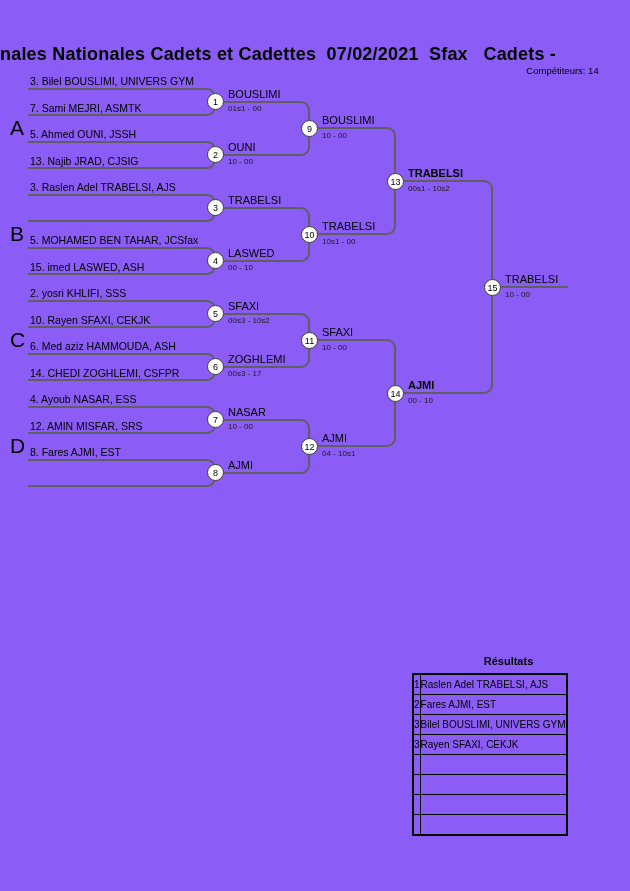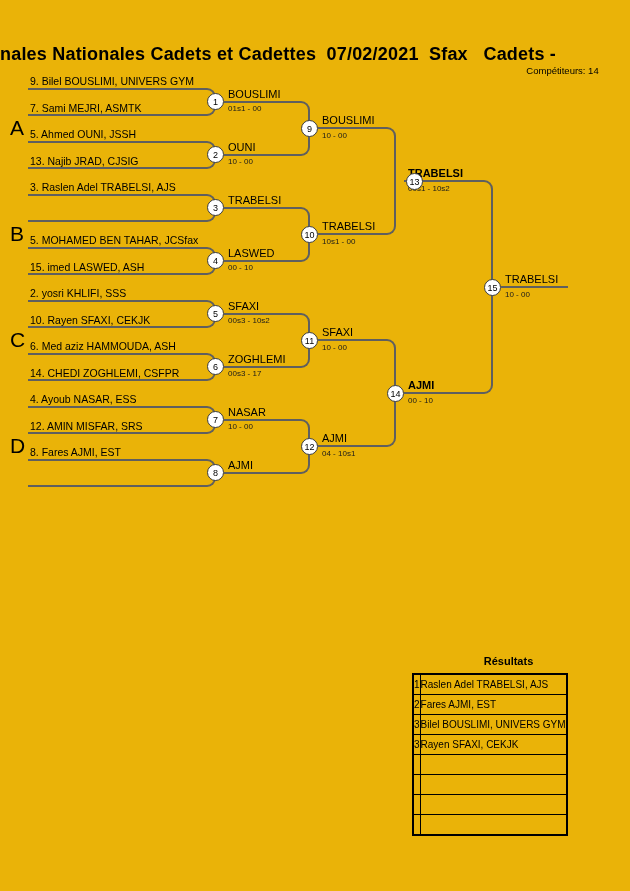--- a/index.html
+++ b/index.html
@@ -1,18 +1,18 @@
 <!DOCTYPE html>
 <html><head>
 <meta charset="utf-8">
 <style>
   html,body { margin:0; padding:0; background:#fff; }
   .page {
     position:relative; width:630px; height:891px;
-    background:#eab308; overflow:hidden;
+    background:#8b5cf6; overflow:hidden;
     font-family:"Liberation Sans", sans-serif; color:#000;
   }
   .title {
     position:absolute; top:44px; left:0;
     font-size:18px; font-weight:bold;
     white-space:pre; letter-spacing:0.2px;
   }
   .competitors {
     position:absolute; top:65px; left:505px; width:115px;
     font-size:9.5px; text-align:center;
@@ -56,21 +56,21 @@
 <div class="page">
 
   <div class="title">nales Nationales Cadets et Cadettes  07/02/2021  Sfax   Cadets -</div>
   <div class="competitors">Compétiteurs: 14</div>
 
   <div class="grp" style="top:116px">A</div>
   <div class="grp" style="top:222px">B</div>
   <div class="grp" style="top:328px">C</div>
   <div class="grp" style="top:434px">D</div>
 
-  <div class="slot" style="top:75px">9. Bilel BOUSLIMI, UNIVERS GYM</div>
+  <div class="slot" style="top:75px">3. Bilel BOUSLIMI, UNIVERS GYM</div>
   <div class="slot" style="top:102px">7. Sami MEJRI, ASMTK</div>
   <div class="slot" style="top:128px">5. Ahmed OUNI, JSSH</div>
   <div class="slot" style="top:155px">13. Najib JRAD, CJSIG</div>
   <div class="slot" style="top:181px">3. Raslen Adel TRABELSI, AJS</div>
   <div class="slot" style="top:208px"></div>
   <div class="slot" style="top:234px">5. MOHAMED BEN TAHAR, JCSfax</div>
   <div class="slot" style="top:261px">15. imed LASWED, ASH</div>
   <div class="slot" style="top:287px">2. yosri KHLIFI, SSS</div>
   <div class="slot" style="top:314px">10. Rayen SFAXI, CEKJK</div>
   <div class="slot" style="top:340px">6. Med aziz HAMMOUDA, ASH</div>
@@ -105,21 +105,21 @@
   <div class="mc" style="left:207px;top:199px">3</div>
   <div class="mc" style="left:207px;top:252px">4</div>
   <div class="mc" style="left:207px;top:305px">5</div>
   <div class="mc" style="left:207px;top:358px">6</div>
   <div class="mc" style="left:207px;top:411px">7</div>
   <div class="mc" style="left:207px;top:464px">8</div>
   <div class="mc" style="left:301px;top:120px">9</div>
   <div class="mc" style="left:301px;top:226px">10</div>
   <div class="mc" style="left:301px;top:332px">11</div>
   <div class="mc" style="left:301px;top:438px">12</div>
-  <div class="mc" style="left:406px;top:173px">13</div>
+  <div class="mc" style="left:387px;top:173px">13</div>
   <div class="mc" style="left:387px;top:385px">14</div>
   <div class="mc" style="left:484px;top:279px">15</div>
 
   <div class="wl" style="left:228px;top:88px">BOUSLIMI</div>
   <div class="ws" style="left:228px;top:104px">01s1 - 00</div>
   <div class="wl" style="left:228px;top:141px">OUNI</div>
   <div class="ws" style="left:228px;top:157px">10 - 00</div>
   <div class="wl" style="left:228px;top:194px">TRABELSI</div>
   <div class="ws" style="left:228px;top:210px"></div>
   <div class="wl" style="left:228px;top:247px">LASWED</div>

